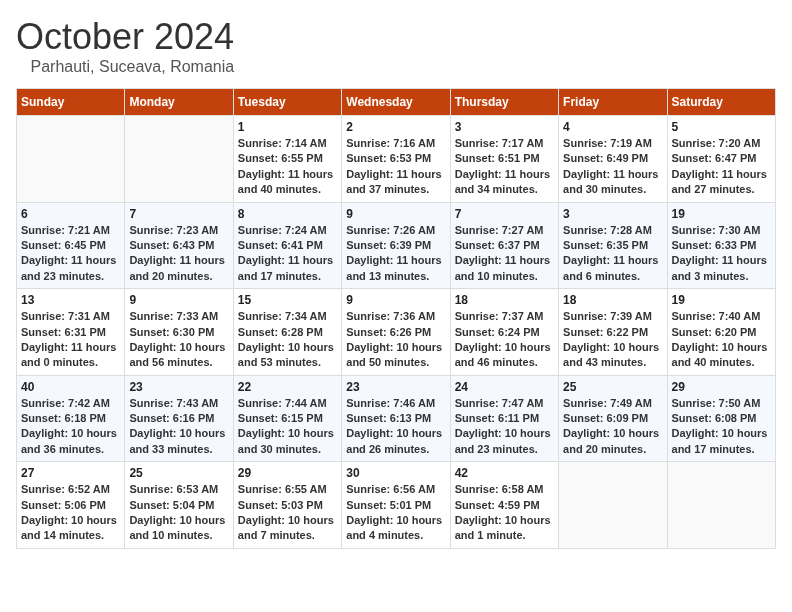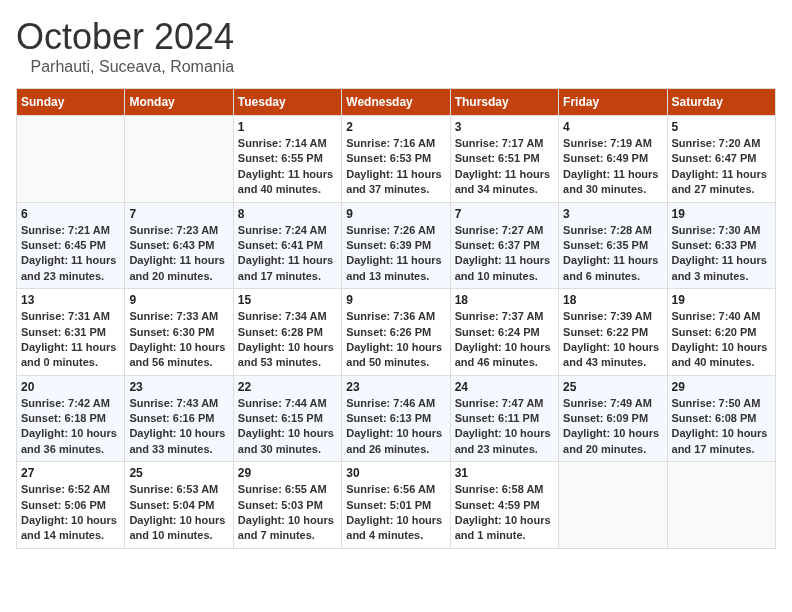--- a/index.html
+++ b/index.html
@@ -192,21 +192,21 @@
           <div class="day-num">18</div>
           <div class="cell-info">Sunrise: 7:39 AM<br>Sunset: 6:22 PM<br>Daylight: 10 hours and 43 minutes.</div>
         </td>
         <td>
           <div class="day-num">19</div>
           <div class="cell-info">Sunrise: 7:40 AM<br>Sunset: 6:20 PM<br>Daylight: 10 hours and 40 minutes.</div>
         </td>
       </tr>
       <tr>
         <td>
-          <div class="day-num">20</div>
+          <div class="day-num">40</div>
           <div class="cell-info">Sunrise: 7:42 AM<br>Sunset: 6:18 PM<br>Daylight: 10 hours and 36 minutes.</div>
         </td>
         <td>
           <div class="day-num">23</div>
           <div class="cell-info">Sunrise: 7:43 AM<br>Sunset: 6:16 PM<br>Daylight: 10 hours and 33 minutes.</div>
         </td>
         <td>
           <div class="day-num">22</div>
           <div class="cell-info">Sunrise: 7:44 AM<br>Sunset: 6:15 PM<br>Daylight: 10 hours and 30 minutes.</div>
         </td>
@@ -238,20 +238,20 @@
         </td>
         <td>
           <div class="day-num">29</div>
           <div class="cell-info">Sunrise: 6:55 AM<br>Sunset: 5:03 PM<br>Daylight: 10 hours and 7 minutes.</div>
         </td>
         <td>
           <div class="day-num">30</div>
           <div class="cell-info">Sunrise: 6:56 AM<br>Sunset: 5:01 PM<br>Daylight: 10 hours and 4 minutes.</div>
         </td>
         <td>
-          <div class="day-num">31</div>
+          <div class="day-num">42</div>
           <div class="cell-info">Sunrise: 6:58 AM<br>Sunset: 4:59 PM<br>Daylight: 10 hours and 1 minute.</div>
         </td>
         <td class="empty-cell"></td>
         <td class="empty-cell"></td>
       </tr>
     </tbody>
 </table>
 
 </body></html>

